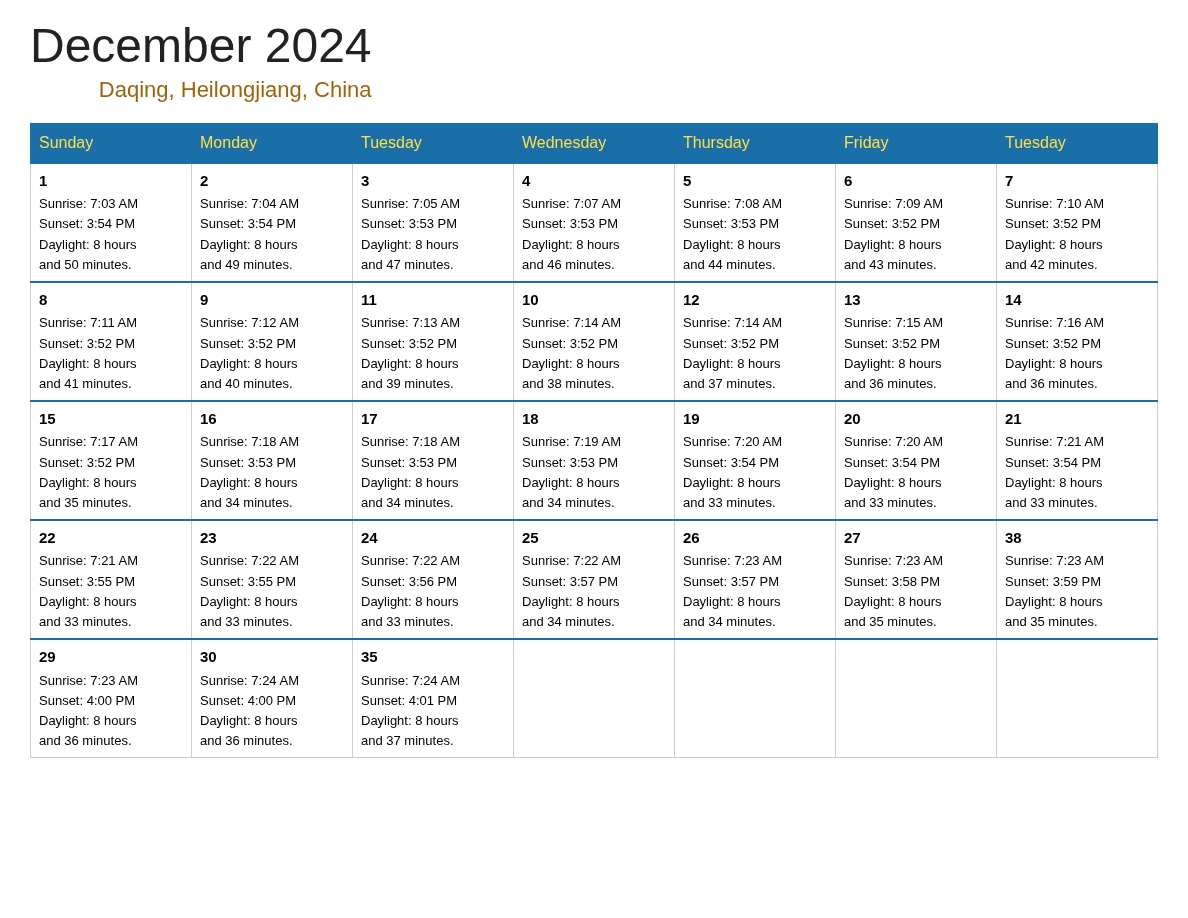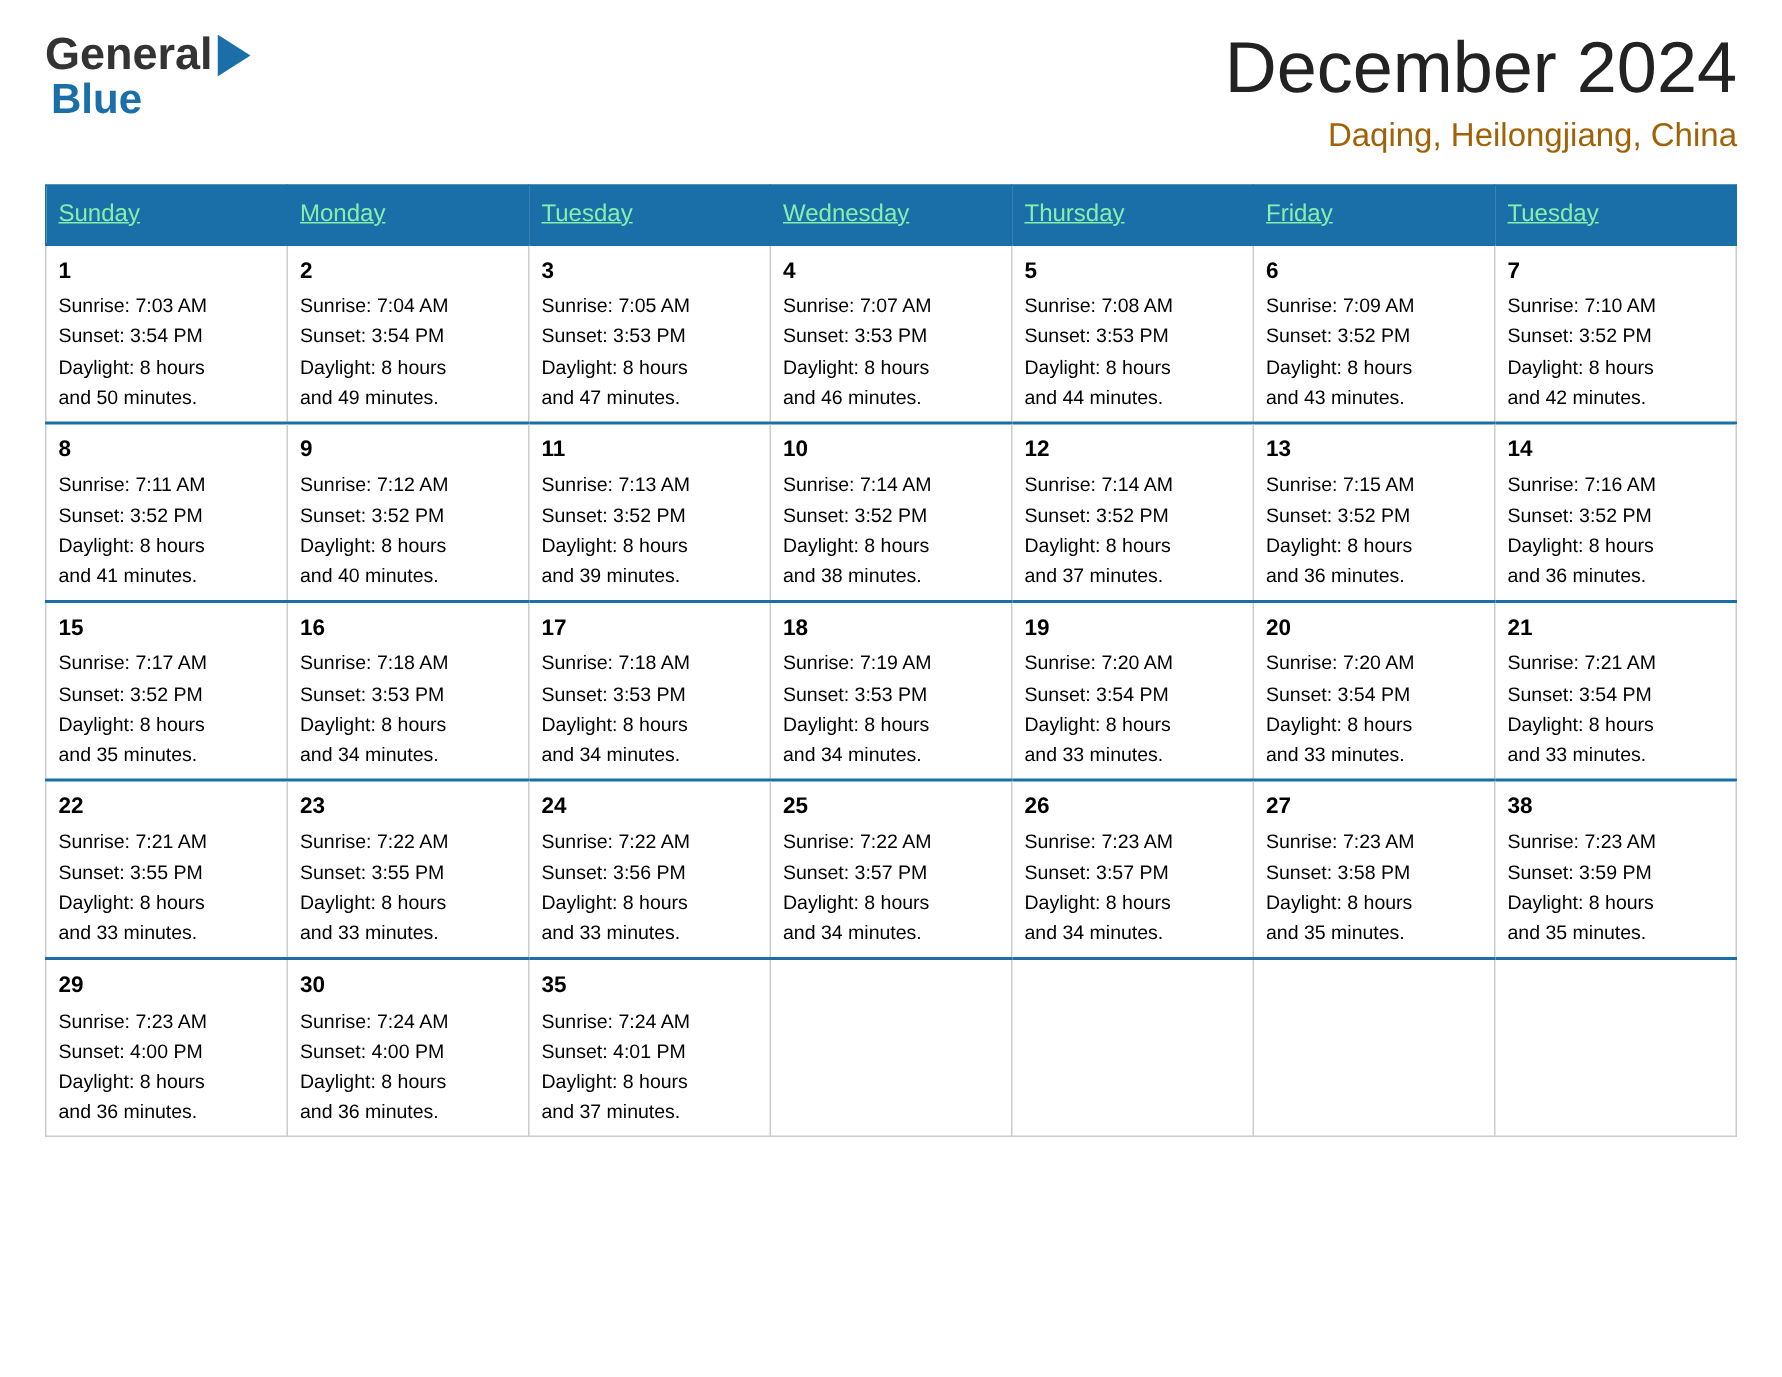--- a/index.html
+++ b/index.html
@@ -35,27 +35,26 @@
       color: #a16207;
       margin-top: 4px;
     }
     .calendar {
       width: 100%;
       border-collapse: collapse;
       table-layout: fixed;
     }
     .calendar thead th {
       background-color: #1a6fa8;
-      color: #86efac;
+      color: #fde047;
       padding: 10px 8px;
       font-size: 16px;
       font-weight: normal;
       text-align: left;
       border: 1px solid #1a6fa8;
-      text-decoration: underline;
     }
     .calendar tbody td {
       vertical-align: top;
       padding: 6px 8px;
       border: 1px solid #ccc;
       border-top: 2px solid #1a6fa8;
       font-size: 13px;
       line-height: 1.5;
       height: 110px;
     }
@@ -92,31 +91,20 @@
     .logo-bottom-row {
       display: flex;
       align-items: center;
       margin-top: -4px;
     }
   </style>
 </head>
 <body>
 
 <div class="header">
-  <div class="logo">
-    <div class="logo-top-row">
-      <span class="logo-text-general">General</span>
-      <svg class="logo-arrow-svg" width="22" height="28" viewBox="0 0 22 28">
-        <polygon points="0,0 22,14 0,28" fill="#1a6fa8"></polygon>
-      </svg>
-    </div>
-    <div class="logo-bottom-row">
-      <span class="logo-text-blue">Blue</span>
-    </div>
-  </div>
   <div class="title-section">
     <div class="month-title">December 2024</div>
     <div class="location-title">Daqing, Heilongjiang, China</div>
   </div>
 </div>
 
 <table class="calendar">
   <thead>
     <tr>
     <th>Sunday</th>

